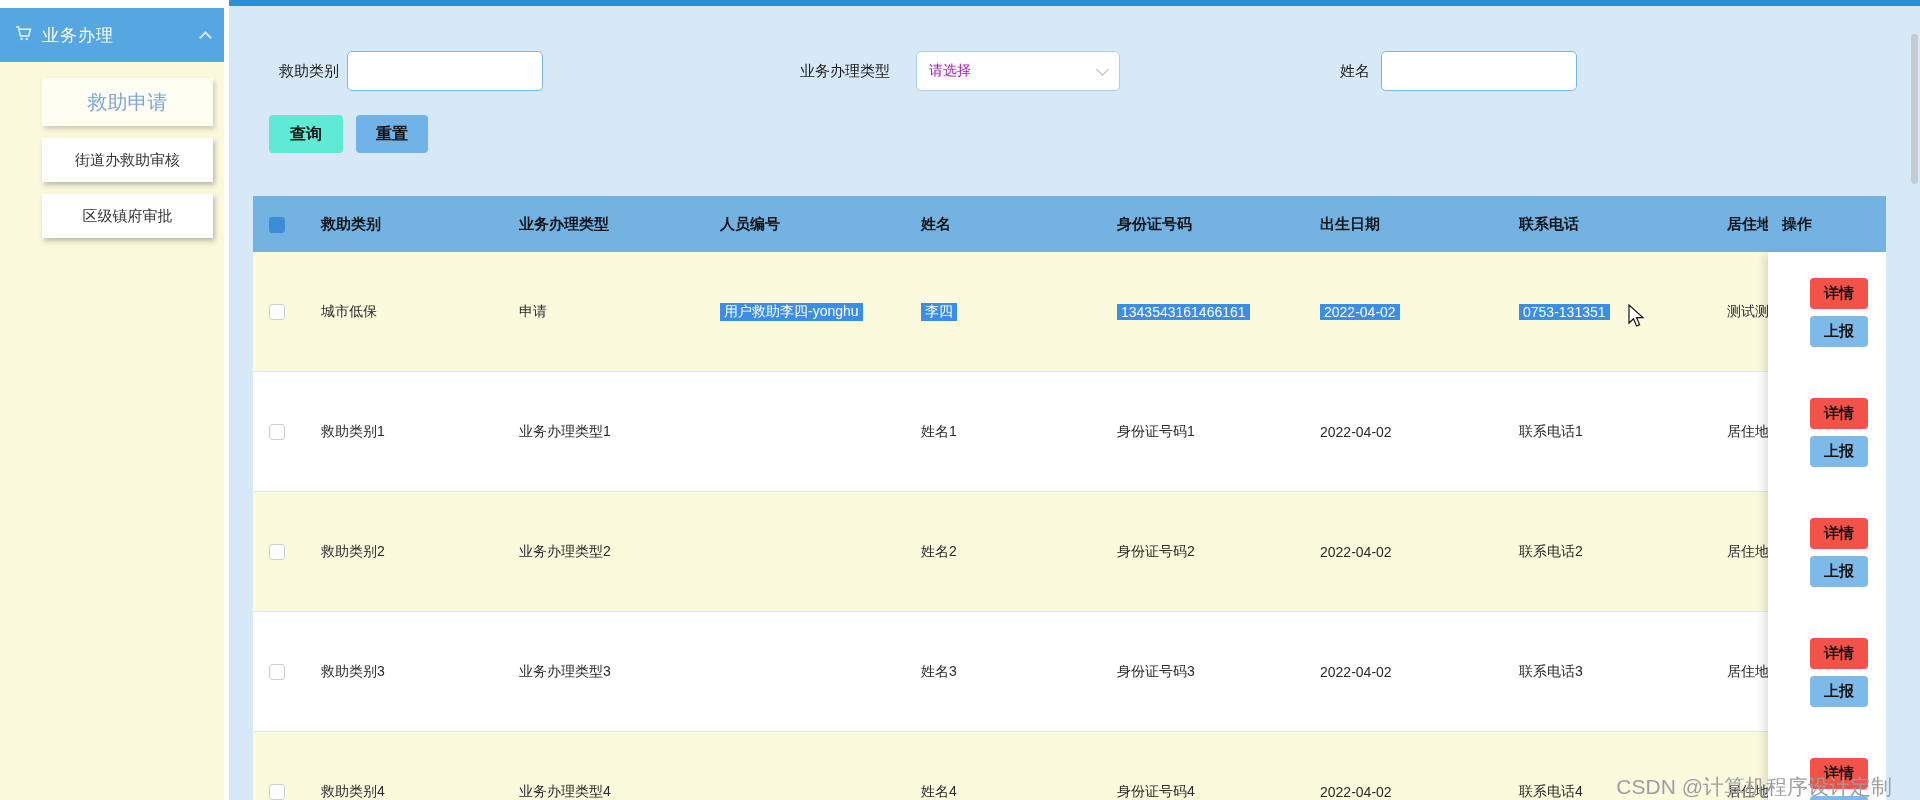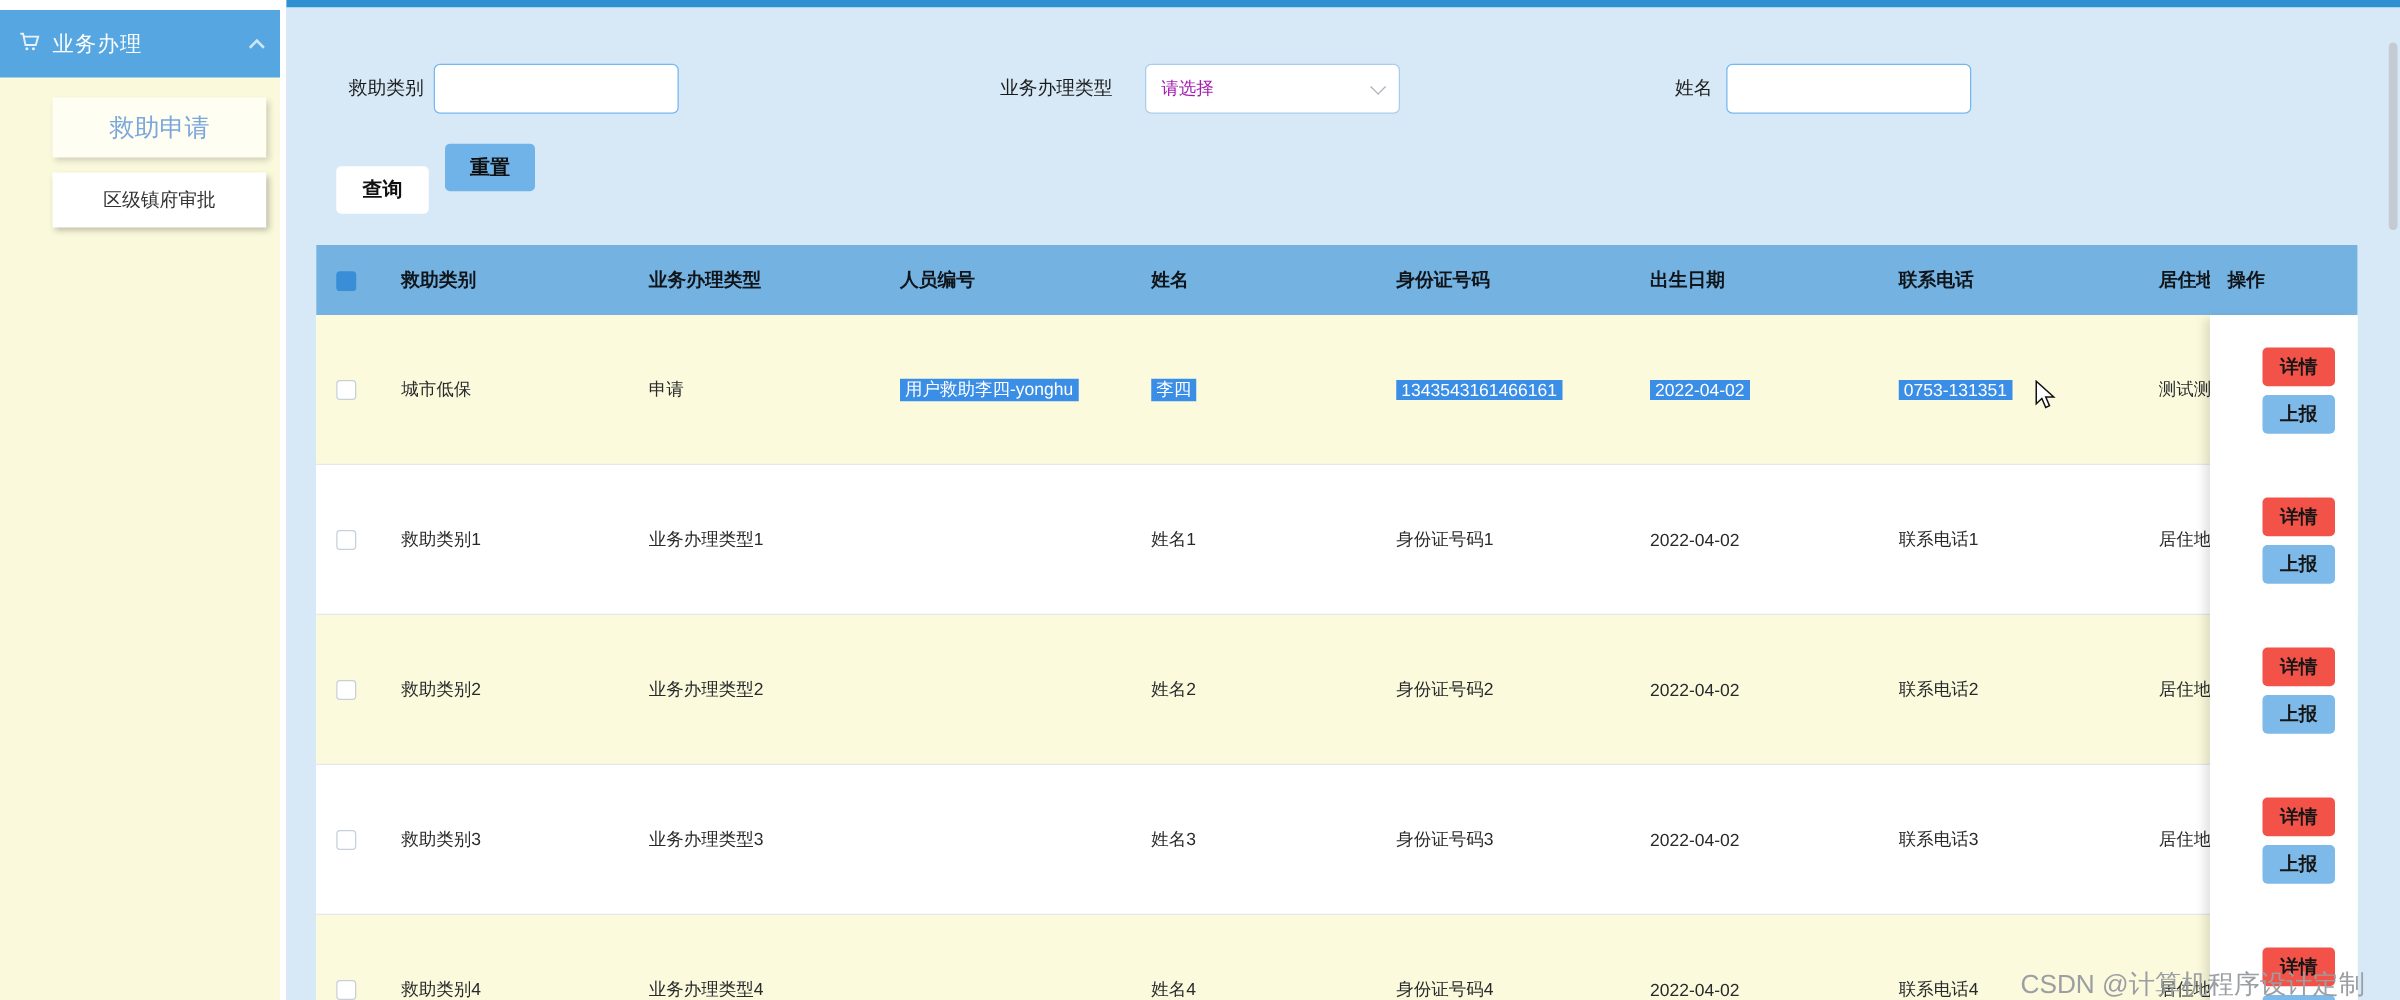--- a/index.html
+++ b/index.html
@@ -27,21 +27,21 @@
 
   .flabel { position:absolute; top:45px; height:40px; line-height:40px; font-size:15px; color:#1b1b1b; }
   .finput { position:absolute; top:45px; height:40px; width:196px; border:1px solid #75b8ef; border-radius:5px;
             background:#ffffff; font-size:14px; padding:0 10px; outline:none; }
   .fselect { position:absolute; top:45px; height:40px; width:204px; border:1px solid #a9cdec; border-radius:5px;
              background:#ffffff; display:flex; align-items:center; justify-content:space-between; padding:0 12px; cursor:pointer; }
   .fselect .ph { color:#a21caf; font-size:14px; }
   .chev-down { width:9px; height:9px; border-right:1.5px solid #aab2ba; border-bottom:1.5px solid #aab2ba; transform:rotate(45deg); margin-top:-4px; }
 
   .btn { position:absolute; top:109px; height:38px; border:none; border-radius:4px; font-size:16px; font-weight:bold; color:#101010; cursor:pointer; }
-  .btn-search { left:40px; width:74px; background:#ffffff;margin-top:18px; }
+  .btn-search { left:40px; width:74px; background:#5eead4; }
   .btn-reset  { left:127px; width:72px; background:#6fb3e8; }
 
   
   .table { position:absolute; left:24px; top:190px; width:1633px; background:#ffffff; }
   .thead, .trow { display:grid; grid-template-columns:54px 198px 201px 201px 196px 203px 199px 208px 55px 1fr; }
   .thead { height:56px; background:#74b3e1; align-items:center; font-weight:bold; font-size:15px; color:#10151b; }
   .trow { height:120px; align-items:center; font-size:14px; color:#28292b; background:#ffffff; border-bottom:1px solid #e4e7ed; }
   .trow.odd { background:#fbfadc; }
   .cell { white-space:nowrap; overflow:hidden; padding-left:14px; }
   .cb-cell { padding-left:16px; }
@@ -80,20 +80,23 @@
         </svg>
       </span>
       <span class="hlabel">业务办理</span>
       <span class="chev-up"></span>
     </div>
     <nav class="menu">
       <div class="menu-item active">
         <span>救助申请</span>
       </div>
       <div class="menu-item">
+        <span>街道办救助审核</span>
+      </div>
+      <div class="menu-item">
         <span>区级镇府审批</span>
       </div>
     </nav>
   </aside>
 
   <main class="main">
 
     <span class="flabel" style="left:50px">救助类别</span>
     <input class="finput" style="left: 118px;" type="text">
 

